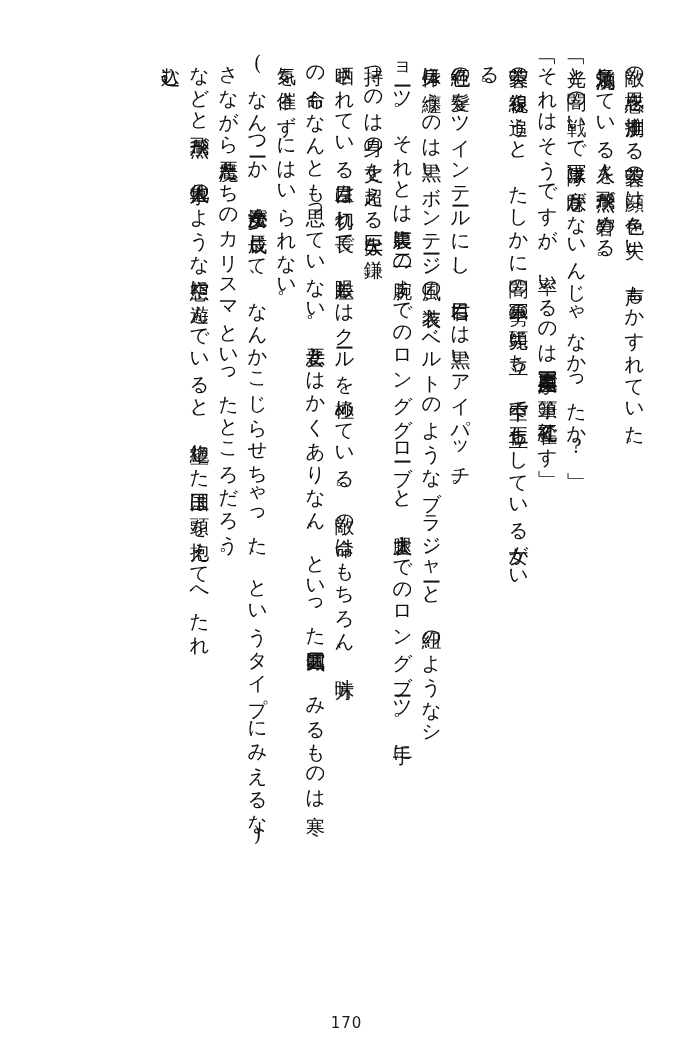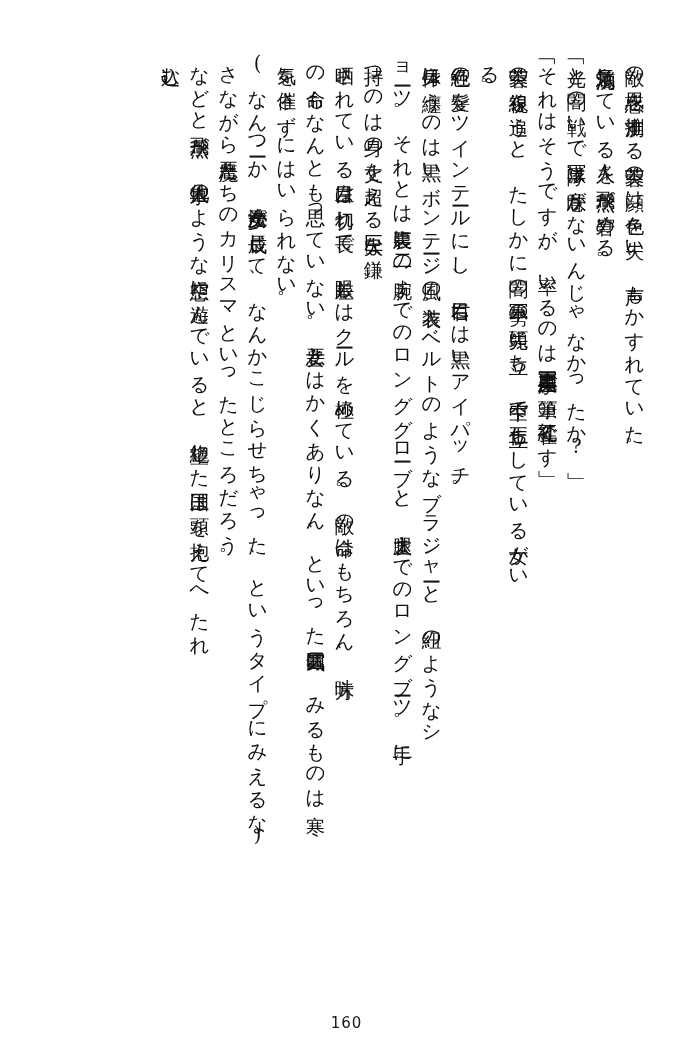--- a/index.html
+++ b/index.html
@@ -78,14 +78,14 @@
     <div class="vline">ョーツ。それとは裏腹に二の腕までのロンググローブと、太腿までのロングブーツ。手に</div>
     <div class="vline">持つのは身の丈を超える巨大な鎌。</div>
     <div class="vline">晒されている左目は切れ長で、眼差しはクールを極めている。敵の命はもちろん、味方</div>
     <div class="vline">の命もなんとも思っていない。悪女とはかくありなん、といった雰囲気に、みるものは寒</div>
     <div class="vline">気を催さずにはいられない。</div>
     <div class="vline">(なんつーか、魔法少女が成長して、なんかこじらせちゃった、というタイプにみえるな)</div>
     <div class="vline">さながら悪魔たちのカリスマといったところだろう。</div>
     <div class="vline">などと飛燕が、他人事のような空想に遊んでいると、絶望した国王は頭を抱えてへたれ</div>
     <div class="vline">込む。</div>
   </div>
-  <div class="page-number">160</div>
+  <div class="page-number">170</div>
 </div>
 
 </body></html>

